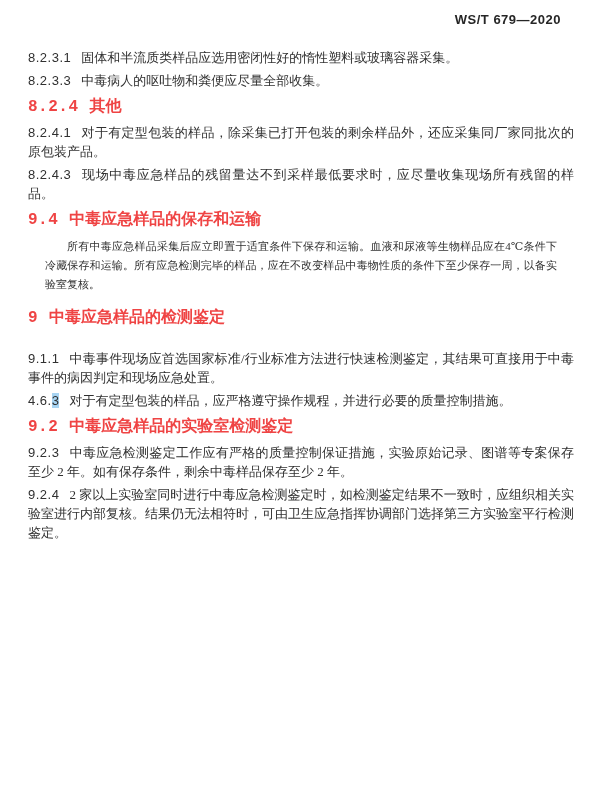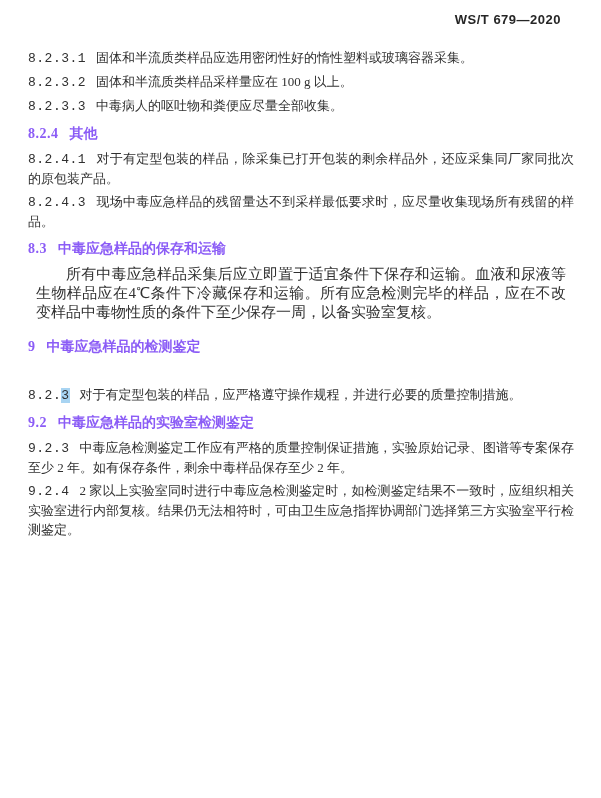--- a/index.html
+++ b/index.html
@@ -37,86 +37,85 @@
   p {
     margin: 0;
   }
   .clause {
     font-size: 13px;
     line-height: 19px;
     text-align: justify;
     margin: 4px 0;
   }
   .clause .num {
-    font-family: Liberation Mono, monospace;
+    font-family: Liberation Sans, sans-serif;
     letter-spacing: 0.5px;
     margin-right: 10px;
     white-space: nowrap;
   }
   .heading {
-    font-family: Liberation Serif, serif;
+    font-family: Liberation Mono, monospace;
     font-weight: bold;
-    font-size: 14px;
+    font-size: 16px;
     line-height: 19px;
-    color: #8b5cf6;
+    color: #ef4444;
     margin: 8px 0 6px 0;
   }
   .heading .num {
     margin-right: 11px;
     letter-spacing: 0.5px;
   }
   .chapter {
-    margin: 15px 0 29px 0;
+    margin: 15px 0 21px 0;
   }
   .para {
-    font-size: 15px;
+    font-size: 11px;
     line-height: 19px;
     text-align: justify;
     text-indent: 2em;
-    margin: 7px 8px;
-    font-family: Liberation Serif, serif;
+    margin: 7px 17px;
   }
   .hl {
     background: #a8d4f2;
   }
 </style>
 </head>
 <body>
 
 <div class="page">
 
   <div class="page-header">
     <span>WS/T 679—2020</span>
   </div>
 
   <div class="body-col">
 
     <p class="clause"><span class="num">8.2.3.1</span><span>固体和半流质类样品应选用密闭性好的惰性塑料或玻璃容器采集。</span></p>
 
-    <p class="clause"><span class="num">8.2.3.2</span><span>固体和半流质类样品采样量应在 100 g 以上。</span></p>
 
     <p class="clause"><span class="num">8.2.3.3</span><span>中毒病人的呕吐物和粪便应尽量全部收集。</span></p>
 
     <p class="heading"><span class="num">8.2.4</span><span>其他</span></p>
 
     <p class="clause"><span class="num">8.2.4.1</span><span>对于有定型包装的样品，除采集已打开包装的剩余样品外，还应采集同厂家同批次的原包装产品。</span></p>
 
 
     <p class="clause"><span class="num">8.2.4.3</span><span>现场中毒应急样品的残留量达不到采样最低要求时，应尽量收集现场所有残留的样品。</span></p>
 
-    <p class="heading"><span class="num">8.3</span><span>中毒应急样品的保存和运输</span></p>
+    <p class="heading"><span class="num">9.4</span><span>中毒应急样品的保存和运输</span></p>
 
     <p class="para">所有中毒应急样品采集后应立即置于适宜条件下保存和运输。血液和尿液等生物样品应在4℃条件下冷藏保存和运输。所有应急检测完毕的样品，应在不改变样品中毒物性质的条件下至少保存一周，以备实验室复核。</p>
 
     <p class="heading chapter"><span class="num">9</span><span>中毒应急样品的检测鉴定</span></p>
 
 
+    <p class="clause"><span class="num">9.1.1</span><span>中毒事件现场应首选国家标准/行业标准方法进行快速检测鉴定，其结果可直接用于中毒事件的病因判定和现场应急处置。</span></p>
 
 
-    <p class="clause"><span class="num"><span>8.2.</span><span class="hl">3</span></span><span>对于有定型包装的样品，应严格遵守操作规程，并进行必要的质量控制措施。</span></p>
+    <p class="clause"><span class="num"><span>4.6.</span><span class="hl">3</span></span><span>对于有定型包装的样品，应严格遵守操作规程，并进行必要的质量控制措施。</span></p>
 
     <p class="heading"><span class="num">9.2</span><span>中毒应急样品的实验室检测鉴定</span></p>
 
 
 
     <p class="clause"><span class="num">9.2.3</span><span>中毒应急检测鉴定工作应有严格的质量控制保证措施，实验原始记录、图谱等专案保存至少 2 年。如有保存条件，剩余中毒样品保存至少 2 年。</span></p>
 
     <p class="clause"><span class="num">9.2.4</span><span>2 家以上实验室同时进行中毒应急检测鉴定时，如检测鉴定结果不一致时，应组织相关实验室进行内部复核。结果仍无法相符时，可由卫生应急指挥协调部门选择第三方实验室平行检测鉴定。</span></p>
 
   </div>

